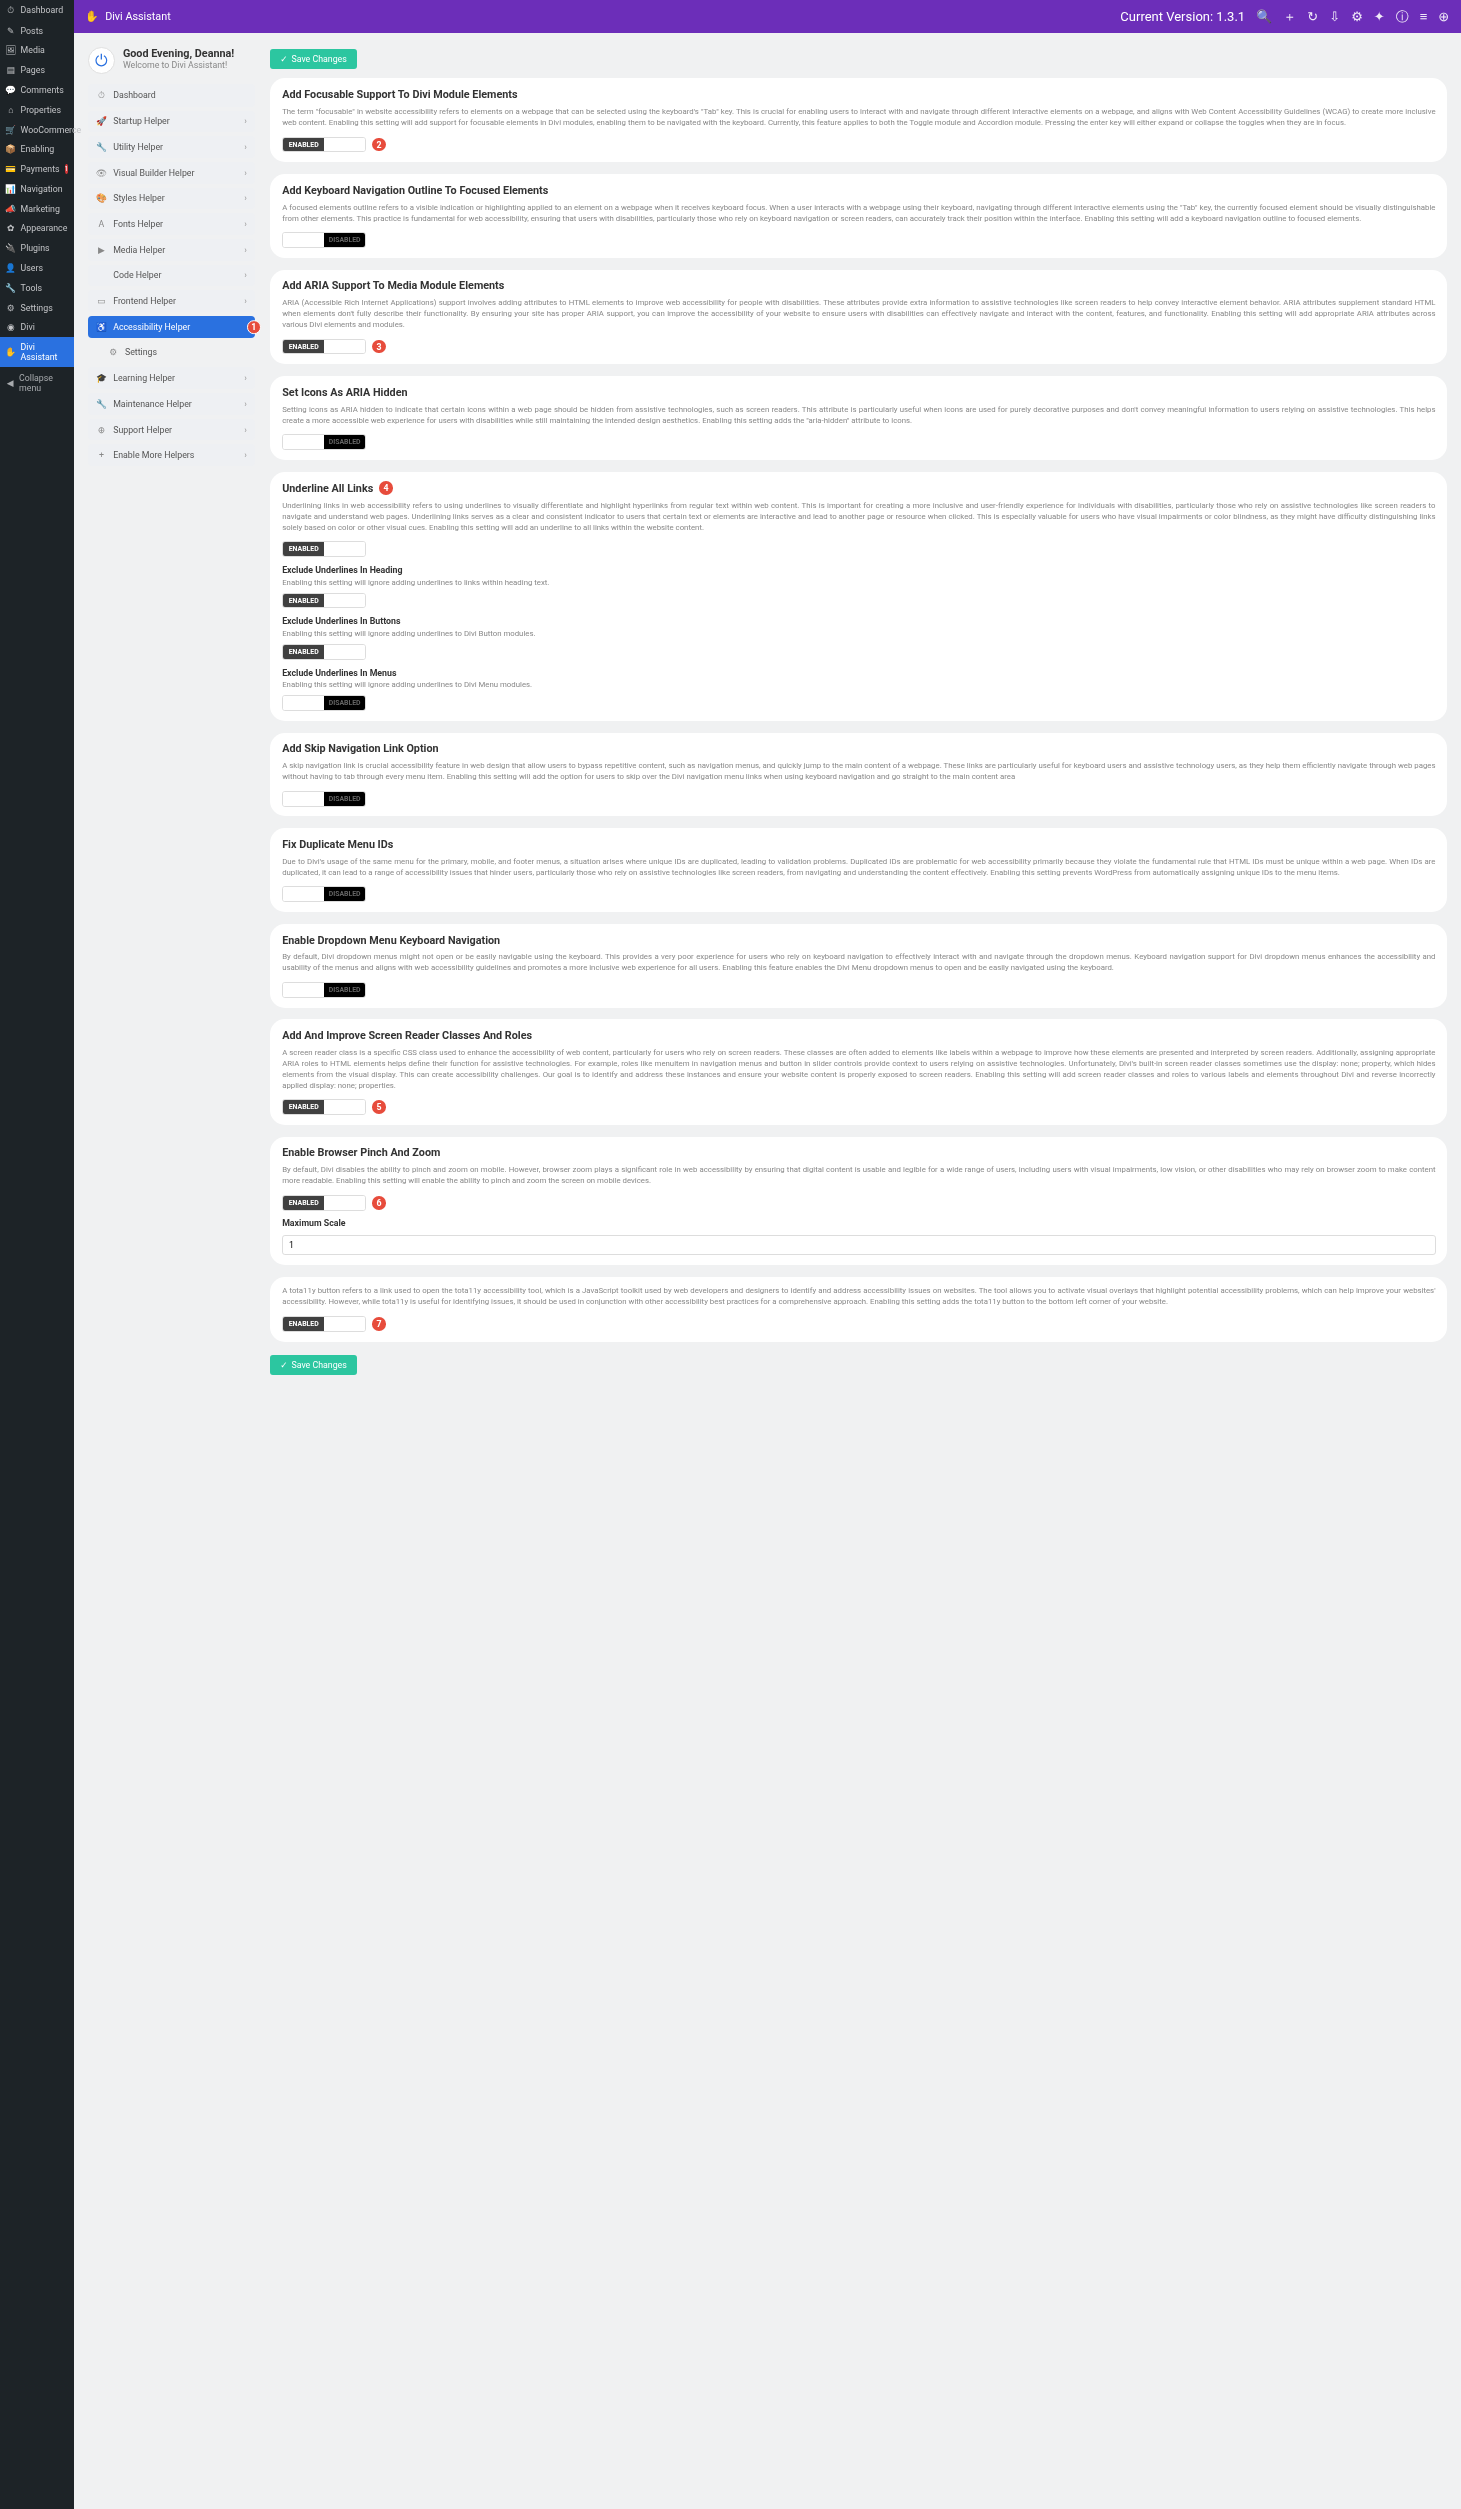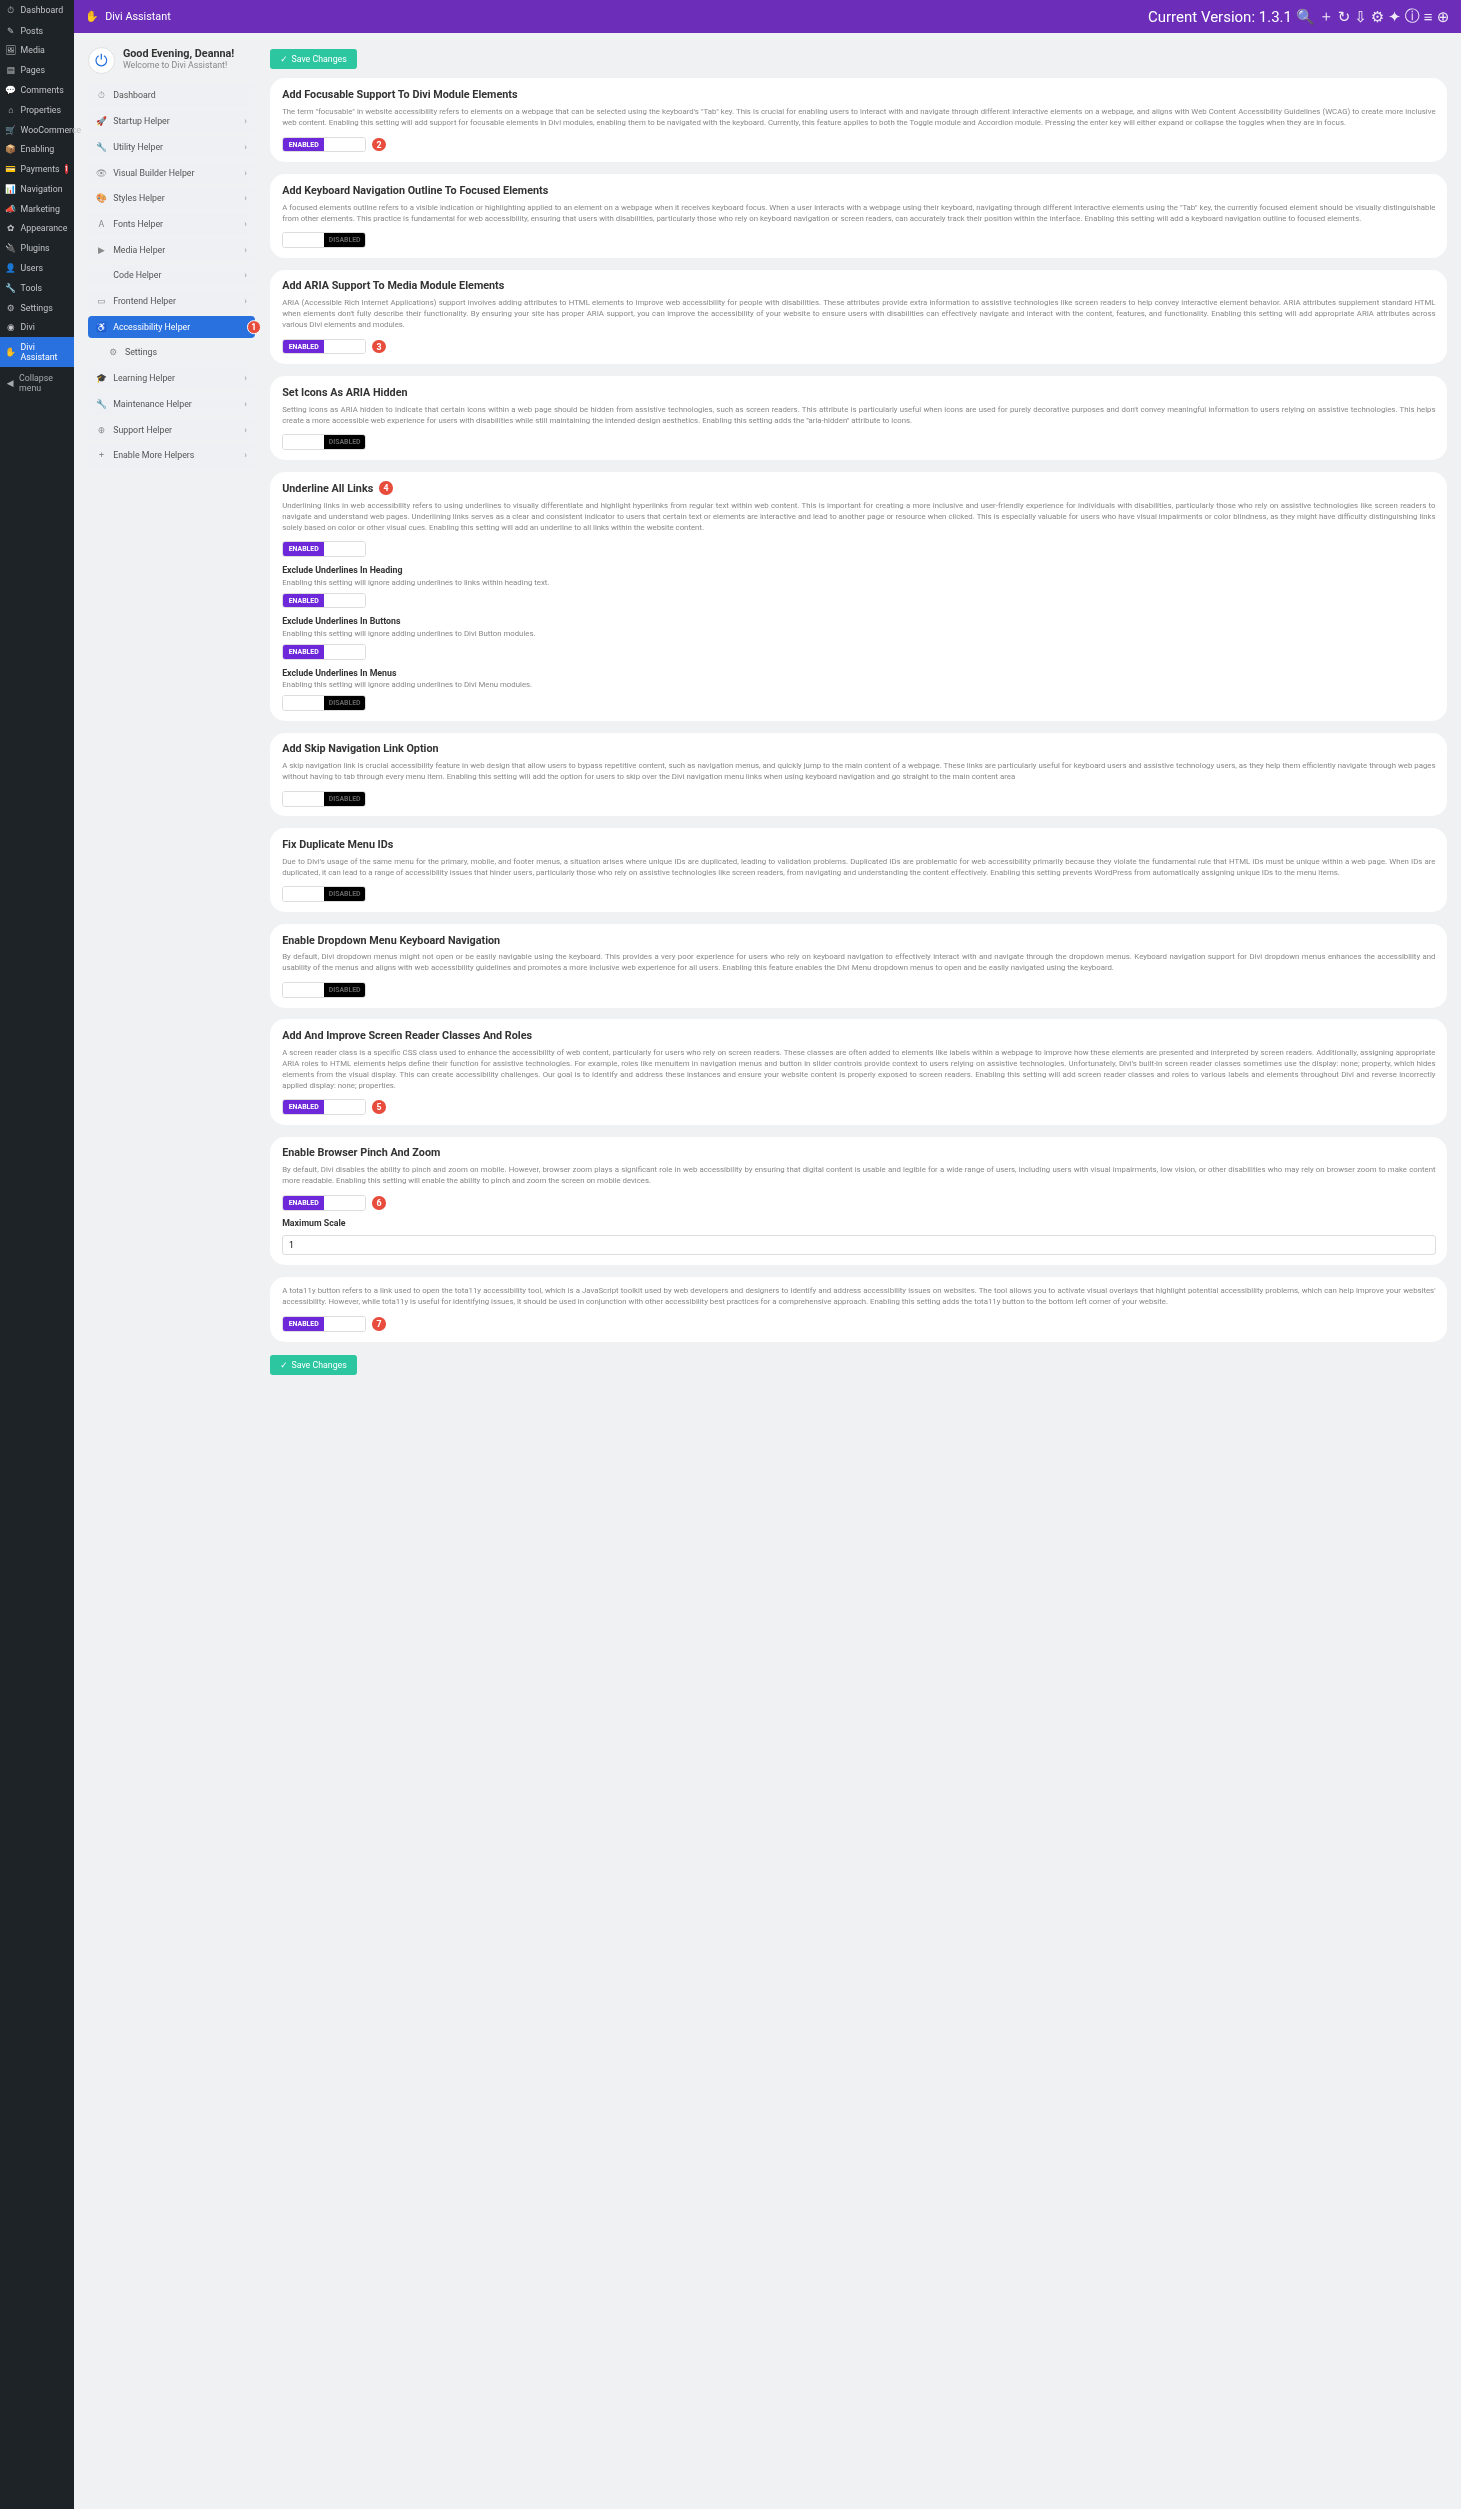--- a/index.html
+++ b/index.html
@@ -6,21 +6,21 @@
 body{background:#f0f1f2;display:flex;min-height:100vh}
 .wp-sidebar{width:74px;background:#1d2327;flex-shrink:0;color:#c3c4c7;font-size:8.8px}
 .wp-sidebar .item{padding:4.9px 5.9px;display:flex;align-items:center;gap:4.9px;cursor:pointer}
 .wp-sidebar .item.active{background:#2a71e0;color:#fff}
 .wp-sidebar .ic{width:9.8px;display:inline-flex;justify-content:center}
 .wp-sidebar .badge{background:#d63638;color:#fff;border-radius:50%;width:9.8px;height:9.8px;font-size:6.9px;display:inline-flex;align-items:center;justify-content:center}
 .wp-sidebar .collapse{padding:5.9px;display:flex;align-items:center;gap:4.9px;color:#a7aaad}
 .main{flex:1;display:flex;flex-direction:column}
 .topbar{background:#6c2eb9;color:#fff;height:33px;display:flex;align-items:center;padding:0 11.8px;justify-content:space-between}
 .topbar .brand{display:flex;align-items:center;gap:5.9px;font-size:10.8px}
-.topbar .tools{display:flex;align-items:center;gap:4px;font-size:15px}
+.topbar .tools{display:flex;align-items:center;gap:11px;font-size:13px}
 .topbar .tools .ti{opacity:.9;cursor:pointer}
 .content{display:flex;flex:1;padding:13.7px;gap:15.7px}
 .leftcol{width:167px;flex-shrink:0}
 .greet{display:flex;gap:7.8px;margin-bottom:9.8px}
 .greet .logo{width:27.4px;height:27.4px;border-radius:50%;background:#fff;display:flex;align-items:center;justify-content:center;color:#2a71e0;border:1px solid #e0e0e0}
 .greet .t1{font-size:10.8px;font-weight:700;color:#333}
 .greet .t2{font-size:8.8px;color:#888}
 .nav-item{background:#eef0f3;border-radius:3.9px;margin-bottom:3.9px;padding:5.9px 7.8px;display:flex;align-items:center;gap:5.9px;font-size:8.8px;color:#555;cursor:pointer;position:relative}
 .nav-item .chev{margin-left:auto;color:#999}
 .nav-item .ic{width:11.8px;color:#888;display:inline-flex;justify-content:center}
@@ -31,21 +31,21 @@
 .rightcol{flex:1}
 .save-btn{background:#2cc6a0;color:#fff;border:none;padding:4.9px 9.8px;font-size:8.8px;border-radius:2.9px;cursor:pointer;display:inline-flex;align-items:center;gap:3.9px;margin-bottom:9.8px}
 .card{background:#fff;border-radius:15px;padding:9.8px 11.8px;margin-bottom:11.8px}
 .card h3{font-size:10.8px;font-weight:700;color:#333;margin-bottom:5.9px;display:flex;align-items:center;gap:5.9px}
 .card .desc{font-size:7.8px;color:#888;line-height:1.4;text-align:justify;margin-bottom:7.8px}
 .sub-title{font-size:8.8px;font-weight:700;color:#333;margin:7.8px 0 2.9px}
 .sub-desc{font-size:7.8px;color:#888;margin-bottom:5.9px}
 .toggle-row{display:flex;align-items:center}
 .toggle{width:84px;height:15.7px;border:1px solid #ddd;border-radius:2.9px;display:flex;overflow:hidden;cursor:pointer;position:relative}
 .toggle .half{flex:1;display:flex;align-items:center;justify-content:center;font-size:6.9px;font-weight:700}
-.toggle.on .half.l{background:#6d28d9;color:#fff}
+.toggle.on .half.l{background:#404040;color:#fff}
 .toggle.on .half.r{background:#fff;color:#999}
 .toggle.off .half.l{background:#fff;color:#999}
 .toggle.off .half.r{background:#000000;color:#666}
 .input-field{width:100%;border:1px solid #ddd;border-radius:2.9px;padding:3.9px 5.9px;font-size:8.8px;margin-top:3.9px}
 .badge-inline{width:13.7px;height:13.7px;background:#e74c3c;border-radius:50%;color:#fff;font-size:8.8px;font-weight:700;display:inline-flex;align-items:center;justify-content:center}
 </style>
 </head>
 <body>
 
 <div class="wp-sidebar" id="wp-sidebar">

